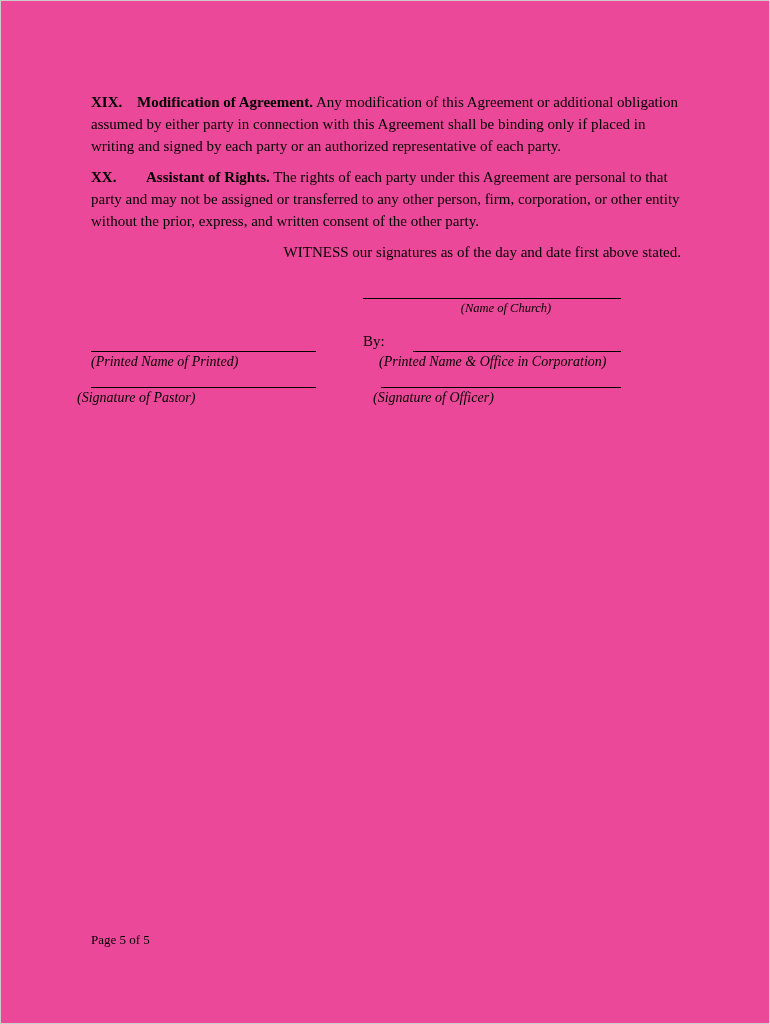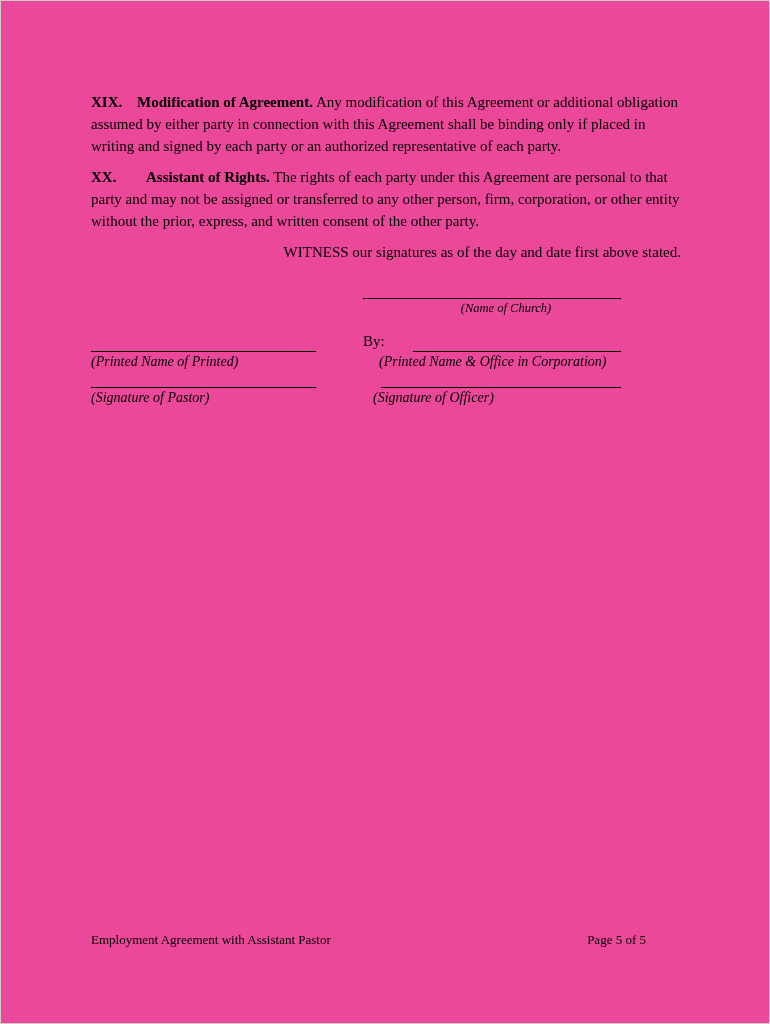--- a/index.html
+++ b/index.html
@@ -106,21 +106,20 @@
     <span class="by-label">By:</span>
     <span class="by-line"></span>
   </div>
 
   <div class="sig-line" style="left:90px; top:341px; width:225px;"></div>
   <div class="sig-label" style="left:90px; top:353px;">(Printed Name of Printed)</div>
   <div class="sig-label" style="left:378px; top:353px;">(Printed Name &amp; Office in Corporation)</div>
 
   <div class="sig-line" style="left:90px; top:377px; width:225px;"></div>
   <div class="sig-line" style="left:380px; top:377px; width:240px;"></div>
-  <div class="sig-label" style="left:90px; top:389px;text-align:right;">(Signature of Pastor)</div>
+  <div class="sig-label" style="left:76px; top:389px;text-align:right;">(Signature of Pastor)</div>
   <div class="sig-label" style="left:372px; top:389px;">(Signature of Officer)</div>
 
   <div class="footer">
-    <span>Employment Agreement with Assistant Pastor</span>
     <span>Page 5 of 5</span>
   </div>
 
 </div>
 
 </body></html>

